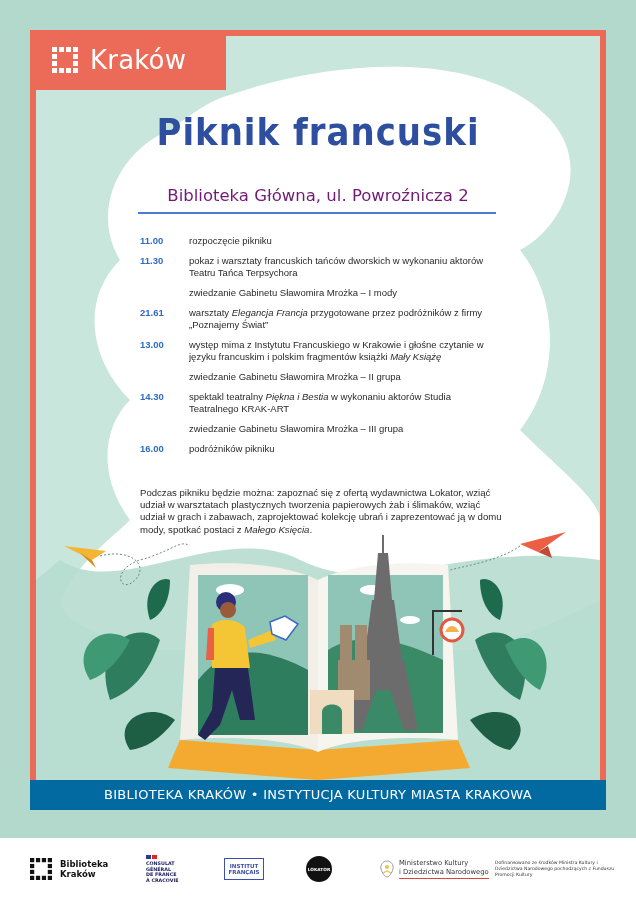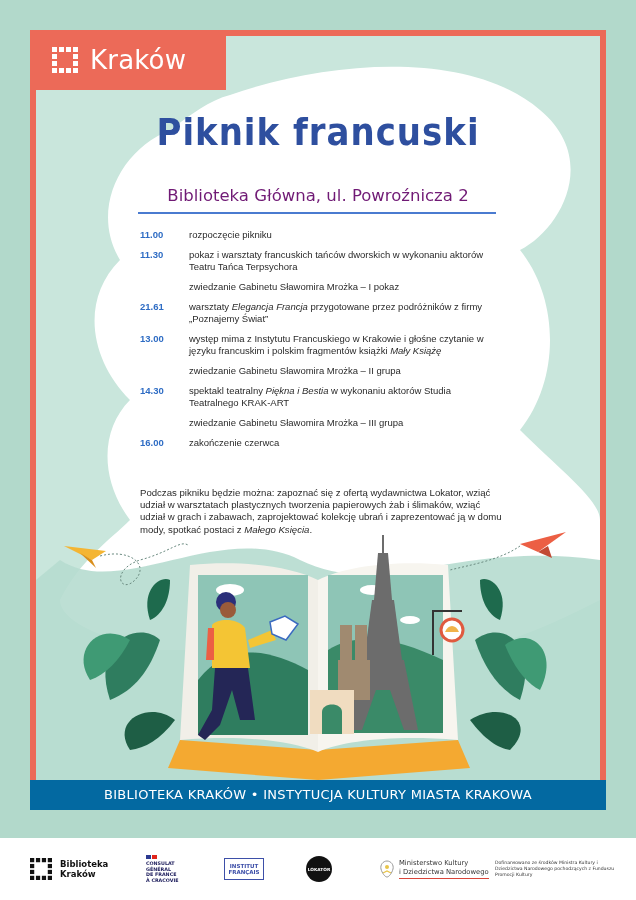--- a/index.html
+++ b/index.html
@@ -10,21 +10,21 @@
   .frame { position: absolute; left: 30px; top: 30px; width: 576px; height: 780px; border: 6px solid #ec6a58; }
   .logo-box { position: absolute; left: 30px; top: 30px; width: 196px; height: 60px; background: #ec6a58; display: flex; align-items: center; padding-left: 22px; }
   .logo-mark { width: 26px; height: 26px; margin-right: 12px; }
   .logo-text { color: #fff; font-family: "DejaVu Sans", sans-serif; font-size: 26px; font-weight: normal; letter-spacing: 0.2px; }
   .title { position: absolute; left: 0; width: 636px; top: 112px; text-align: center; color: #2e4f9f; font-family: "DejaVu Sans", sans-serif; font-weight: bold; font-size: 34px; letter-spacing: 1px; transform: scaleY(1.08); }
   .date-line { position: absolute; left: 0; width: 636px; top: 163px; text-align: center; color: #2e4f9f; font-size: 16.5px; font-family: "DejaVu Sans", sans-serif; }
   .date-line b { font-weight: bold; }
   .place-line { position: absolute; left: 0; width: 636px; top: 186px; text-align: center; color: #701a75; font-size: 16.5px; }
   .hr { position: absolute; left: 138px; width: 358px; top: 212px; height: 2px; background: #4a7bd0; }
   .schedule { position: absolute; left: 140px; top: 229px; width: 360px; }
-  .row { display: flex; font-size: 9.5px; line-height: 12px; color: #2a2a2a; margin-bottom: 8px; font-family: "Liberation Sans", sans-serif; }
+  .row { display: flex; font-size: 9.5px; line-height: 12px; color: #2a2a2a; margin-bottom: 8px; font-family: "Liberation Sans", sans-serif; margin-top: 6px; }
   .row .time { width: 49px; flex: none; color: #2e6cc4; font-weight: bold; }
   .row .desc { flex: 1; }
   .row .desc i { font-style: italic; }
   .note { position: absolute; left: 140px; top: 487px; width: 365px; font-size: 9.6px; line-height: 12.2px; color: #2a2a2a; font-family: "Liberation Sans", sans-serif; }
   .note i { }
   .banner { position: absolute; left: 30px; top: 780px; width: 576px; height: 30px; background: #0369a1; color: #fff; text-align: center; font-size: 13px; line-height: 30px; letter-spacing: 0.3px; font-family: "DejaVu Sans", sans-serif; }
   .illus { position: absolute; left: 0; top: 0; width: 636px; height: 838px; pointer-events: none; }
   .footer { position: absolute; left: 0; top: 838px; width: 636px; height: 62px; background: #fff; padding-left: 44px; }
   .f-item { position: absolute; top: 0; height: 62px; display: flex; align-items: center; }
   .bk-text { font-size: 8.5px; font-weight: bold; line-height: 10px; color: #111; font-family: "DejaVu Sans", sans-serif; margin-left: 8px; }
@@ -75,21 +75,21 @@
     <div class="row">
         <span class="time">11.00</span>
         <span class="desc">rozpoczęcie pikniku</span>
       </div>
     <div class="row">
         <span class="time">11.30</span>
         <span class="desc">pokaz i warsztaty francuskich tańców dworskich w wykonaniu aktorów Teatru Tańca Terpsychora</span>
       </div>
     <div class="row">
         <span class="time"></span>
-        <span class="desc">zwiedzanie Gabinetu Sławomira Mrożka – I pokaz</span>
+        <span class="desc">zwiedzanie Gabinetu Sławomira Mrożka – I mody</span>
       </div>
     <div class="row">
         <span class="time">21.61</span>
         <span class="desc"><span>warsztaty </span><i>Elegancja Francja</i><span> przygotowane przez podróżników z firmy „Poznajemy Świat”</span></span>
       </div>
     <div class="row">
         <span class="time">13.00</span>
         <span class="desc"><span>występ mima z Instytutu Francuskiego w Krakowie i głośne czytanie w języku francuskim i polskim fragmentów książki </span><i>Mały Książę</i><span></span></span>
       </div>
     <div class="row">
@@ -99,21 +99,21 @@
     <div class="row">
         <span class="time">14.30</span>
         <span class="desc"><span>spektakl teatralny </span><i>Piękna i Bestia</i><span> w wykonaniu aktorów Studia Teatralnego KRAK-ART</span></span>
       </div>
     <div class="row">
         <span class="time"></span>
         <span class="desc">zwiedzanie Gabinetu Sławomira Mrożka – III grupa</span>
       </div>
     <div class="row">
         <span class="time">16.00</span>
-        <span class="desc">zakończenie czerwca</span>
+        <span class="desc">podróżników pikniku</span>
       </div>
   </div>
 
   <div class="note"><span>Podczas pikniku będzie można: zapoznać się z ofertą wydawnictwa Lokator, wziąć udział w warsztatach plastycznych tworzenia papierowych żab i ślimaków, wziąć udział w grach i zabawach, zaprojektować kolekcję ubrań i zaprezentować ją w domu mody, spotkać postaci z </span><i>Małego Księcia</i><span>.</span></div>
 
   <svg class="illus" viewBox="0 0 636 838">
 
     <g>
       <polygon points="64,546 106,551 92,560" fill="#f4b533"></polygon>
       <polygon points="80,553 92,560 96,568" fill="#d98f1c"></polygon>

